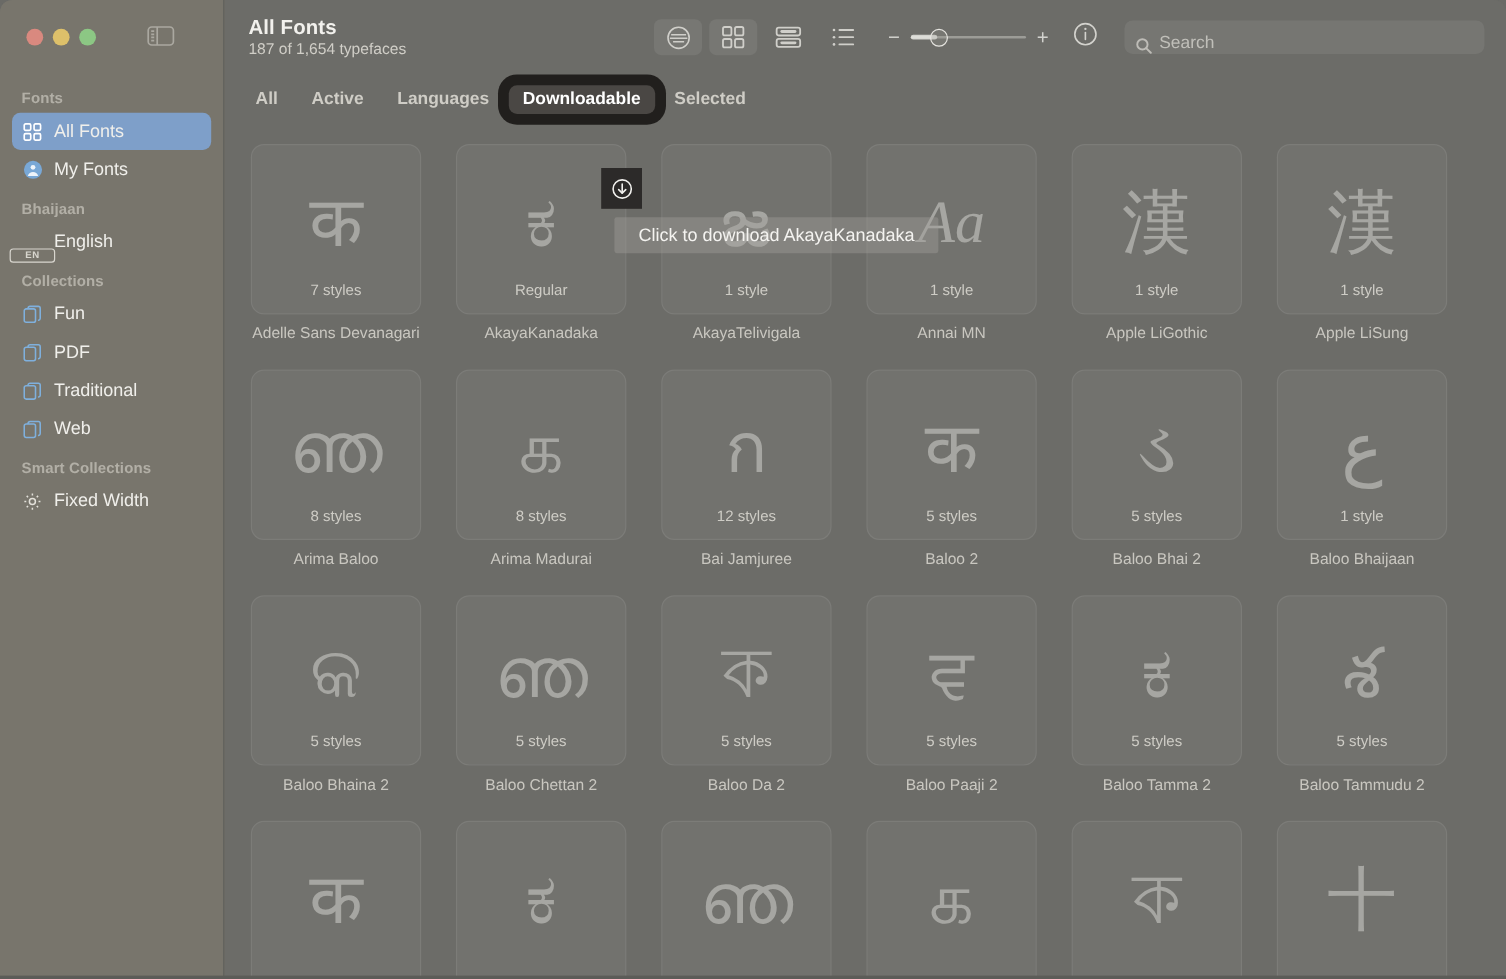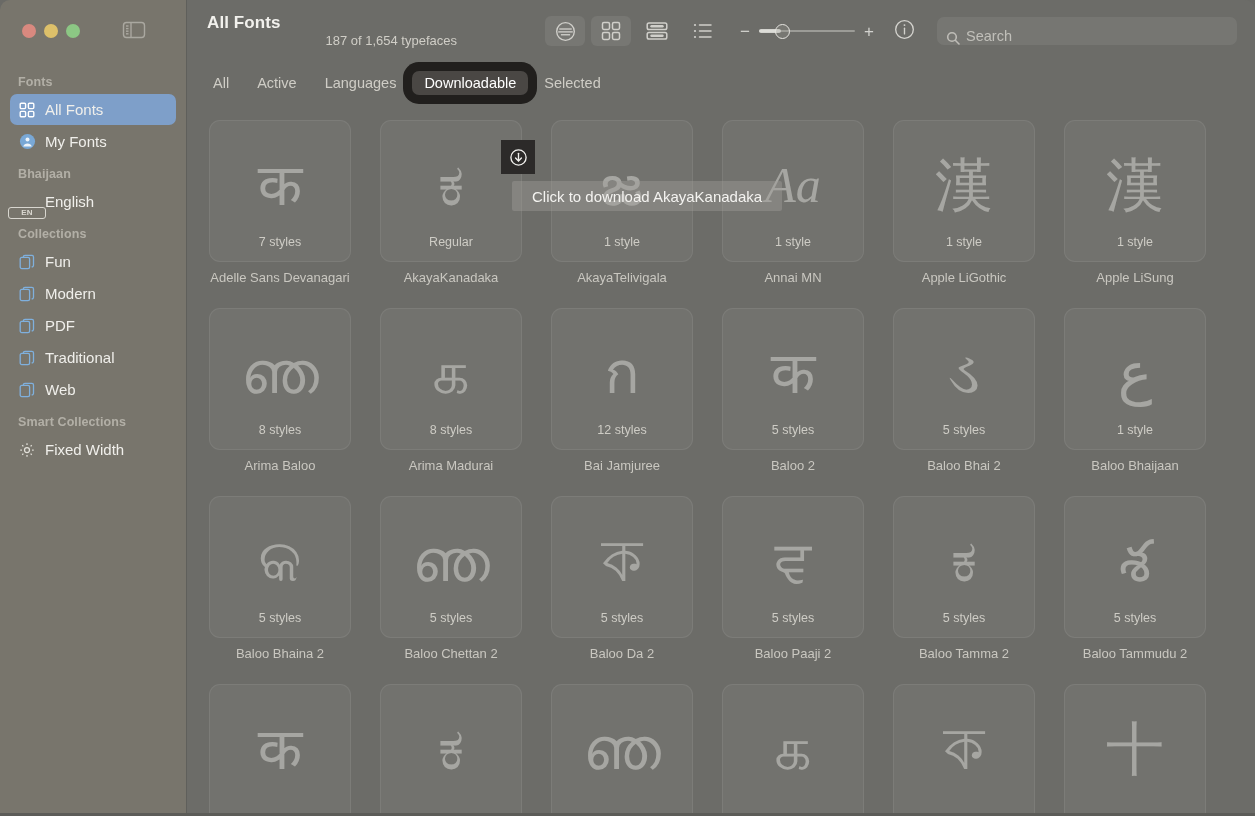--- a/index.html
+++ b/index.html
@@ -138,21 +138,20 @@
     font-weight: 700;
     color: #f2f1ed;
     line-height: 1.12;
     letter-spacing: .1px;
   }
   .title-sub {
     font-size: 13px;
     color: #d0cec7;
     line-height: 1.3;
     margin-top: 1px;
-    text-align: right;
   }
   .tool-spacer { flex: 1 1 auto; }
 
   .view-group {
     display: flex;
     align-items: center;
     gap: 6px;
   }
   .tbtn {
     width: 40px; height: 30px;
@@ -249,21 +248,21 @@
     flex: 0 0 42px;
     display: flex;
     align-items: center;
     padding-left: 14px;
     gap: 4px;
     position: relative;
     z-index: 3;
   }
   .fbtn {
     font-size: 14.5px;
-    font-weight: 400;
+    font-weight: 700;
     color: #cfcdc6;
     padding: 5px 12px;
     border-radius: 7px;
     line-height: 1;
     white-space: nowrap;
   }
   .fbtn.spot {
     position: relative;
     color: #ffffff;
     background: #4a4744;
@@ -434,29 +433,20 @@
         <div class="side-item">
           <span class="side-ico">
             <svg width="16" height="16" viewBox="0 0 16 16" fill="none" stroke="#7fb0dd" stroke-width="1.3">
               <rect x="1.2" y="3.4" width="9.4" height="11.2" rx="1.6"></rect>
               <path d="M4.4 3.4V2.9a1.6 1.6 0 0 1 1.6-1.6h6.9a1.6 1.6 0 0 1 1.6 1.6v8.4a1.6 1.6 0 0 1-1.6 1.6h-.3"></path>
             </svg>
           </span>
           <span>Fun</span>
         </div>
 
-        <div class="side-item">
-          <span class="side-ico">
-            <svg width="16" height="16" viewBox="0 0 16 16" fill="none" stroke="#7fb0dd" stroke-width="1.3">
-              <rect x="1.2" y="3.4" width="9.4" height="11.2" rx="1.6"></rect>
-              <path d="M4.4 3.4V2.9a1.6 1.6 0 0 1 1.6-1.6h6.9a1.6 1.6 0 0 1 1.6 1.6v8.4a1.6 1.6 0 0 1-1.6 1.6h-.3"></path>
-            </svg>
-          </span>
-          <span>Modern</span>
-        </div>
 
         <div class="side-item">
           <span class="side-ico">
             <svg width="16" height="16" viewBox="0 0 16 16" fill="none" stroke="#7fb0dd" stroke-width="1.3">
               <rect x="1.2" y="3.4" width="9.4" height="11.2" rx="1.6"></rect>
               <path d="M4.4 3.4V2.9a1.6 1.6 0 0 1 1.6-1.6h6.9a1.6 1.6 0 0 1 1.6 1.6v8.4a1.6 1.6 0 0 1-1.6 1.6h-.3"></path>
             </svg>
           </span>
           <span>PDF</span>
         </div>

